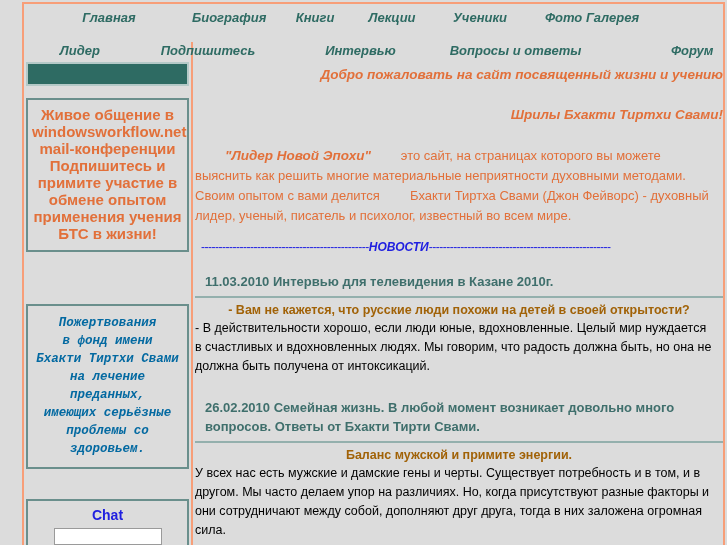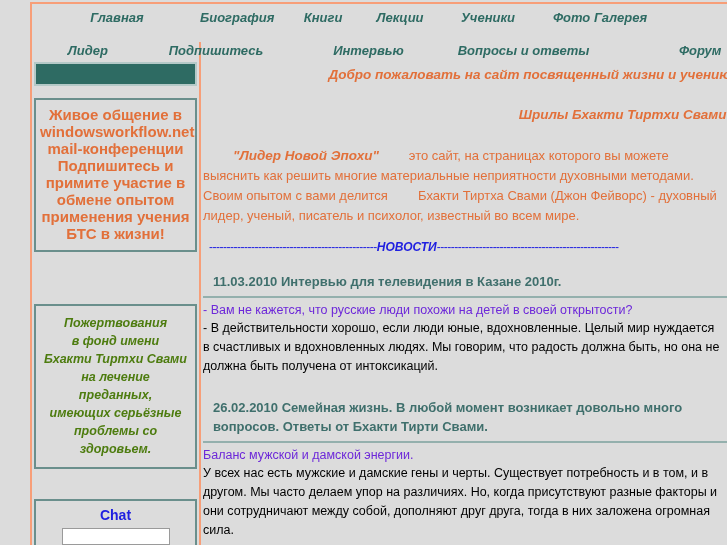--- a/index.html
+++ b/index.html
@@ -11,21 +11,21 @@
     width: 727px;
     height: 545px;
     overflow: hidden;
     font-family: "Liberation Sans", sans-serif;
     position: relative;
   }
 
   
   #page {
     position: absolute;
-    left: 12px; top: 0;
+    left: 4px; top: 0;
     width: 639px; height: 545px;
     background: #dcdcdc;
     box-sizing: border-box;
   }
   .frame-line {
     position: absolute;
     background: #f79e78;
   }
   #frame-top    { left: 18px;  top: 2px;   width: 703px; height: 2px; }
   #frame-left   { left: 18px;  top: 2px;   width: 2px;   height: 543px; }
@@ -98,25 +98,26 @@
     color: #e2703a;
     font-weight: bold;
     font-size: 15px;
     line-height: 17px;
   }
   #donate-box {
     margin-top: 52px;
     padding: 8px 4px 9px 4px;
   }
   #donate-box .line {
-    color: #4d7c0f;
+    color: #0369a1;
     font-weight: bold;
     font-style: italic;
     font-size: 12.5px;
     line-height: 18px;
+    font-family: Liberation Mono, monospace;
   }
   #chat-box {
     margin-top: 30px;
     padding: 5px 4px 8px 4px;
   }
   #chat-title {
     color: #2020e0;
     font-weight: bold;
     font-size: 14px;
     line-height: 18px;
@@ -198,25 +199,26 @@
   #news1-head { padding-top: 18px; }
   #news2-head { padding-top: 22px; }
 
   hr.sep {
     border: none;
     border-top: 2px solid #94b0ad;
     margin: 5px 0 3px 0;
     height: 0;
   }
   .news-q {
-    color: #6d28d9;
-    font-weight: normal;
+    color: #a16207;
+    font-weight: bold;
     font-size: 12.5px;
     line-height: 18px;
     margin: 0;
+    text-align: center;
   }
   .news-a {
     color: #000000;
     font-size: 12.5px;
     line-height: 19px;
     margin: 0;
     padding-right: 10px;
   }
 </style>
 </head>
@@ -293,18 +295,18 @@
     <div>
       <div class="news-head" id="news1-head">11.03.2010 Интервью для телевидения в Казане 2010г.</div>
       <hr class="sep">
       <p class="news-q">- Вам не кажется, что русские люди похожи на детей в своей открытости?</p>
       <p class="news-a">- В действительности хорошо, если люди юные, вдохновленные. Целый мир нуждается в счастливых и вдохновленных людях. Мы говорим, что радость должна быть, но она не должна быть получена от интоксикаций.</p>
     </div>
 
     <div>
       <div class="news-head" id="news2-head">26.02.2010 Семейная жизнь. В любой момент возникает довольно много вопросов. Ответы от Бхакти Тирти Свами.</div>
       <hr class="sep">
-      <p class="news-q">Баланс мужской и дамской энергии.</p>
+      <p class="news-q">Баланс мужской и примите энергии.</p>
       <p class="news-a">У всех нас есть мужские и дамские гены и черты. Существует потребность и в том, и в другом. Мы часто делаем упор на различиях. Но, когда присутствуют разные факторы и они сотрудничают между собой, дополняют друг друга, тогда в них заложена огромная сила.</p>
     </div>
 
   </section>
 </div>
 
 </body></html>

